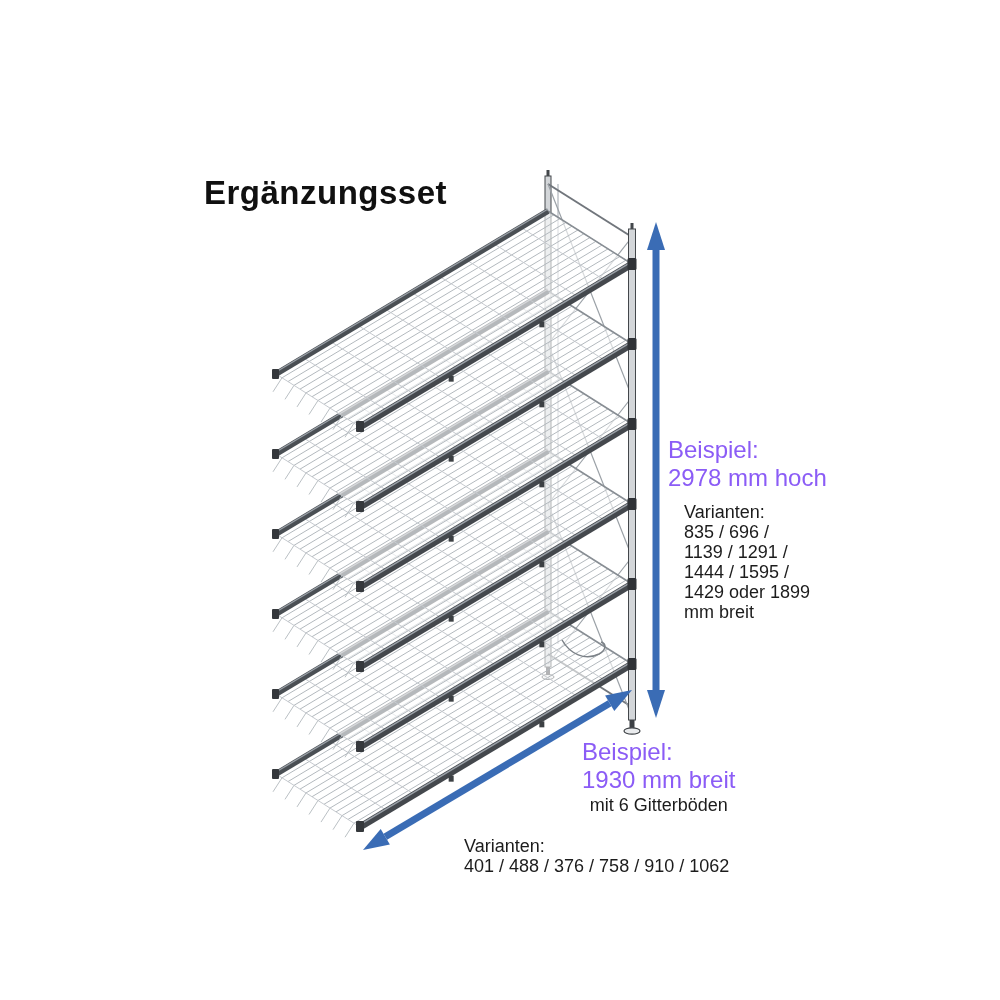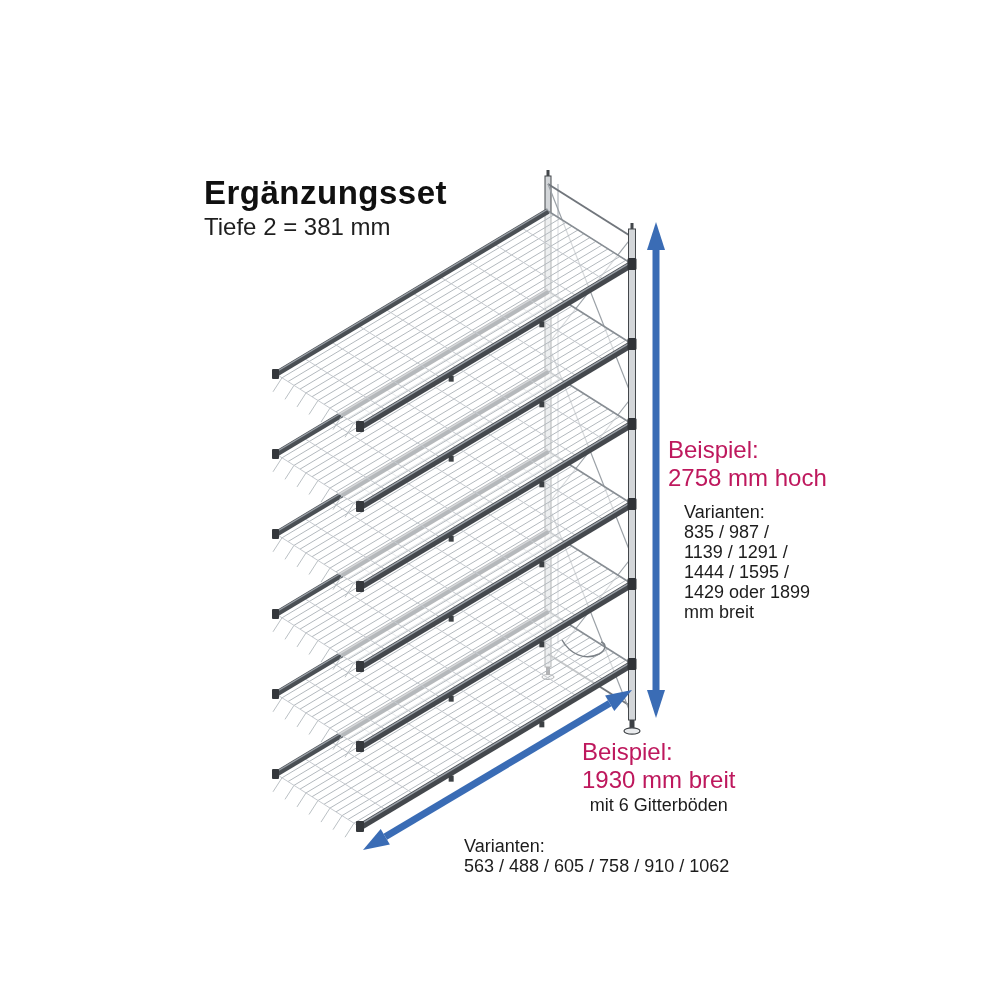--- a/index.html
+++ b/index.html
@@ -5,21 +5,21 @@
   html,body{margin:0;padding:0;background:#fff;}
   .canvas{
     position:relative;width:1000px;height:1000px;background:#ffffff;overflow:hidden;
     font-family:"Liberation Sans",sans-serif;color:#1c1c1c;margin-top:44px;
   }
   .canvas svg{position:absolute;left:0;top:0;}
   .txt{position:absolute;white-space:nowrap;}
   .title{left:204px;top:130px;font-size:33px;font-weight:700;color:#101010;letter-spacing:.5px;}
   .subtitle{left:204px;top:169px;font-size:24px;color:#1e1e1e;}
   .h-ann{left:668px;top:392px;}
-  .big{font-size:24px;line-height:28px;color:#be185d;}
+  .big{font-size:24px;line-height:28px;color:#8b5cf6;}
   .h-vars{margin-left:16px;margin-top:10px;font-size:18px;line-height:20px;}
   .w-ann{left:582px;top:694px;}
   .small{font-size:18px;line-height:22px;text-align:center;}
   .w-vars{left:464px;top:792px;font-size:18px;line-height:20px;}
 </style>
 </head>
 <body>
 
 <div class="canvas">
 
@@ -296,39 +296,38 @@
       <path d="M 562 596 C 570 610, 585 617, 599 610 C 606 606, 607 600, 601 598" fill="none" stroke="#7b8187" stroke-width="1.5"></path>
       <line x1="656" y1="204" x2="656" y2="648" stroke="#3a6cb5" stroke-width="7" stroke-opacity="1" stroke-linecap="butt"></line>
       <polygon points="656,178 647,206 665,206" fill="#3a6cb5"></polygon>
       <polygon points="656,674 647,646 665,646" fill="#3a6cb5"></polygon>
       <line x1="609.7" y1="659.3" x2="385.3" y2="792.7" stroke="#3a6cb5" stroke-width="7" stroke-opacity="1" stroke-linecap="butt"></line>
       <polygon points="632,646 614.3,667 605.1,651.6" fill="#3a6cb5"></polygon>
       <polygon points="363,806 389.9,800.4 380.7,785" fill="#3a6cb5"></polygon>
     </svg>
 
   <div class="txt title">Ergänzungsset</div>
-  <div class="txt subtitle">Tiefe 2 = 381 mm</div>
 
   <div class="txt h-ann">
     <div class="big">Beispiel:</div>
-    <div class="big">2758 mm hoch</div>
+    <div class="big">2978 mm hoch</div>
     <div class="h-vars">
       <div>Varianten:</div>
-      <div>835 / 987 /</div>
+      <div>835 / 696 /</div>
       <div>1139 / 1291 /</div>
       <div>1444 / 1595 /</div>
       <div>1429 oder 1899</div>
       <div>mm breit</div>
     </div>
   </div>
 
   <div class="txt w-ann">
     <div class="big">Beispiel:</div>
     <div class="big">1930 mm breit</div>
     <div class="small">mit 6 Gitterböden</div>
   </div>
 
   <div class="txt w-vars">
     <div>Varianten:</div>
-    <div>563 / 488 / 605 / 758 / 910 / 1062</div>
+    <div>401 / 488 / 376 / 758 / 910 / 1062</div>
   </div>
 
 </div>
 
 </body></html>

